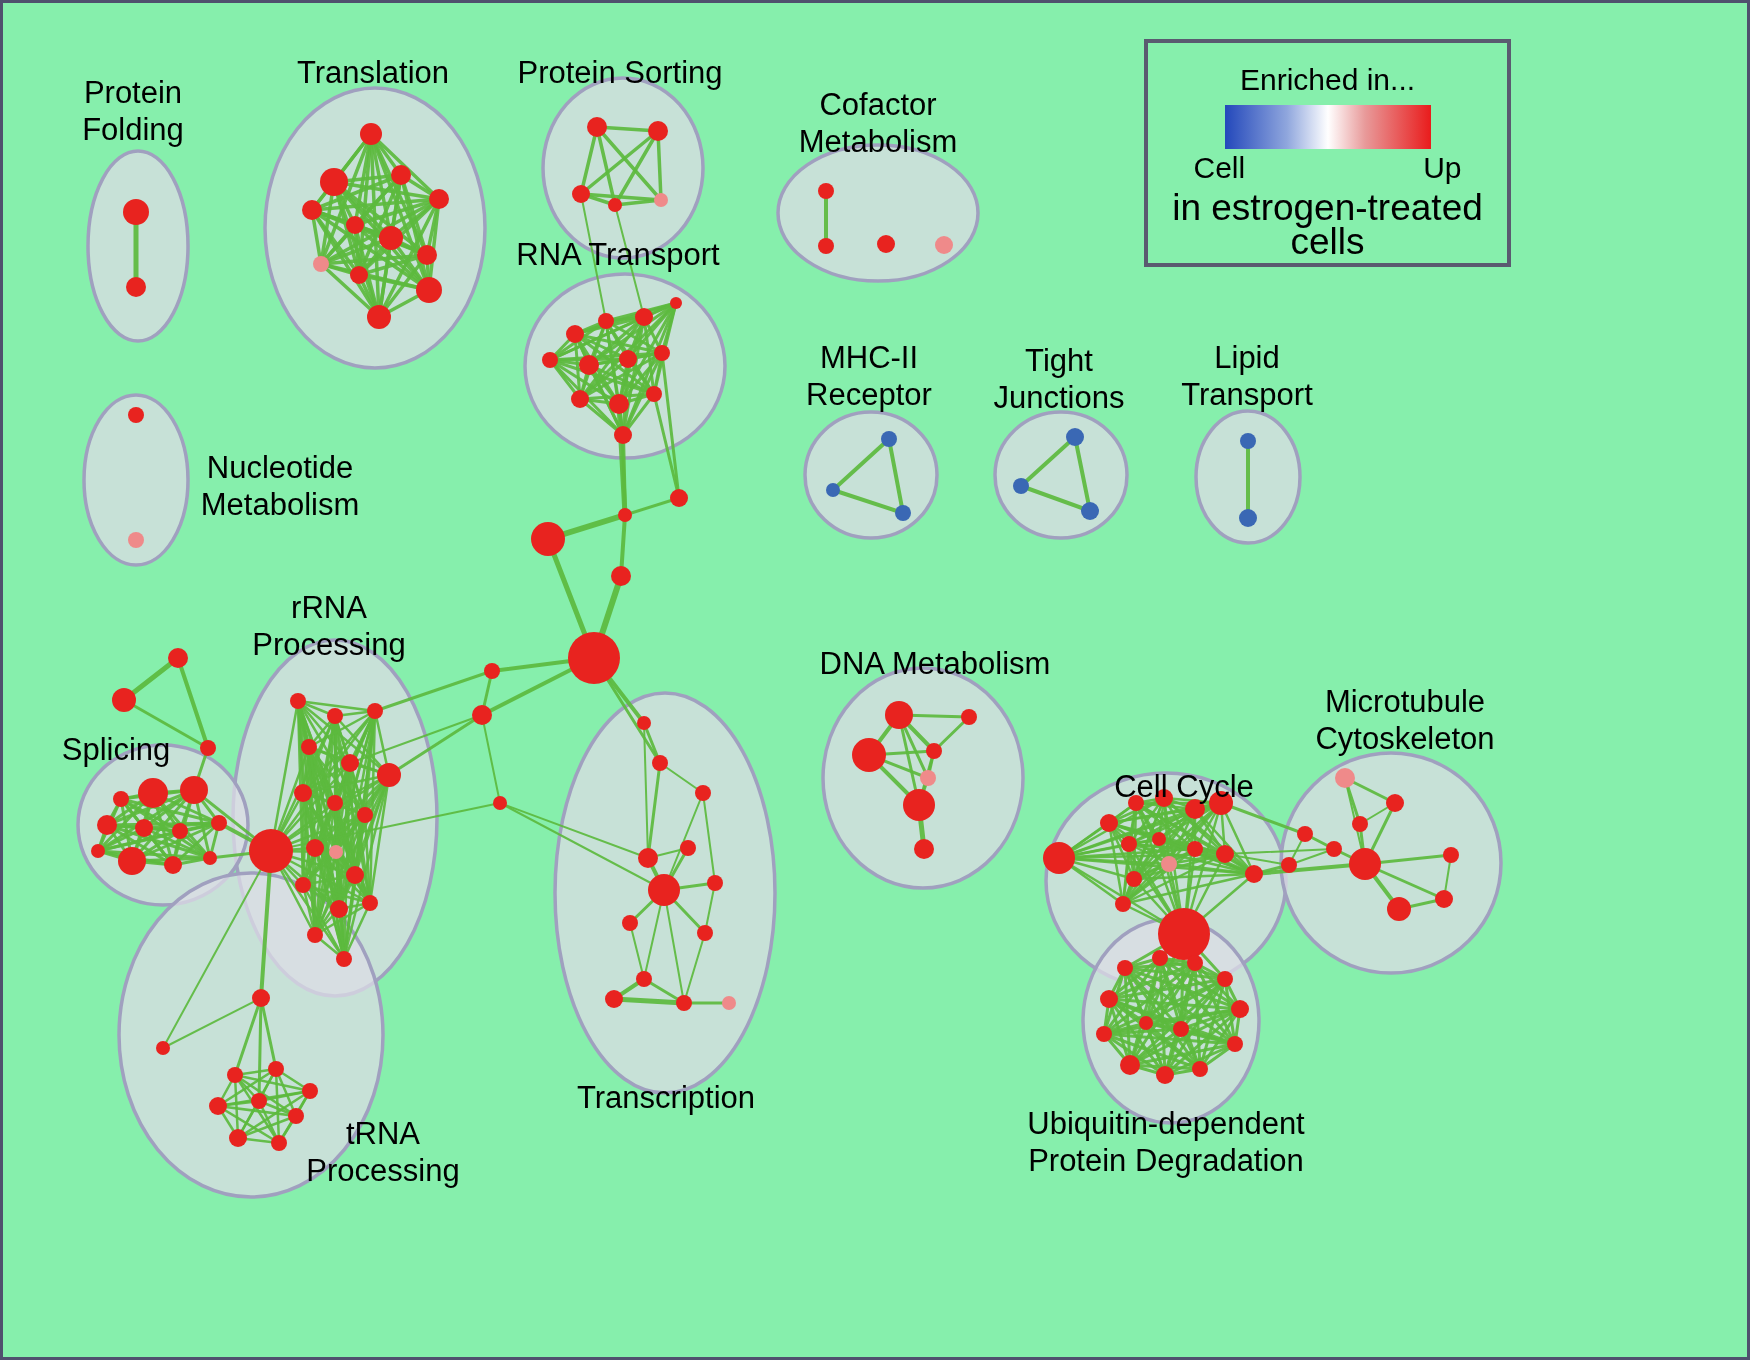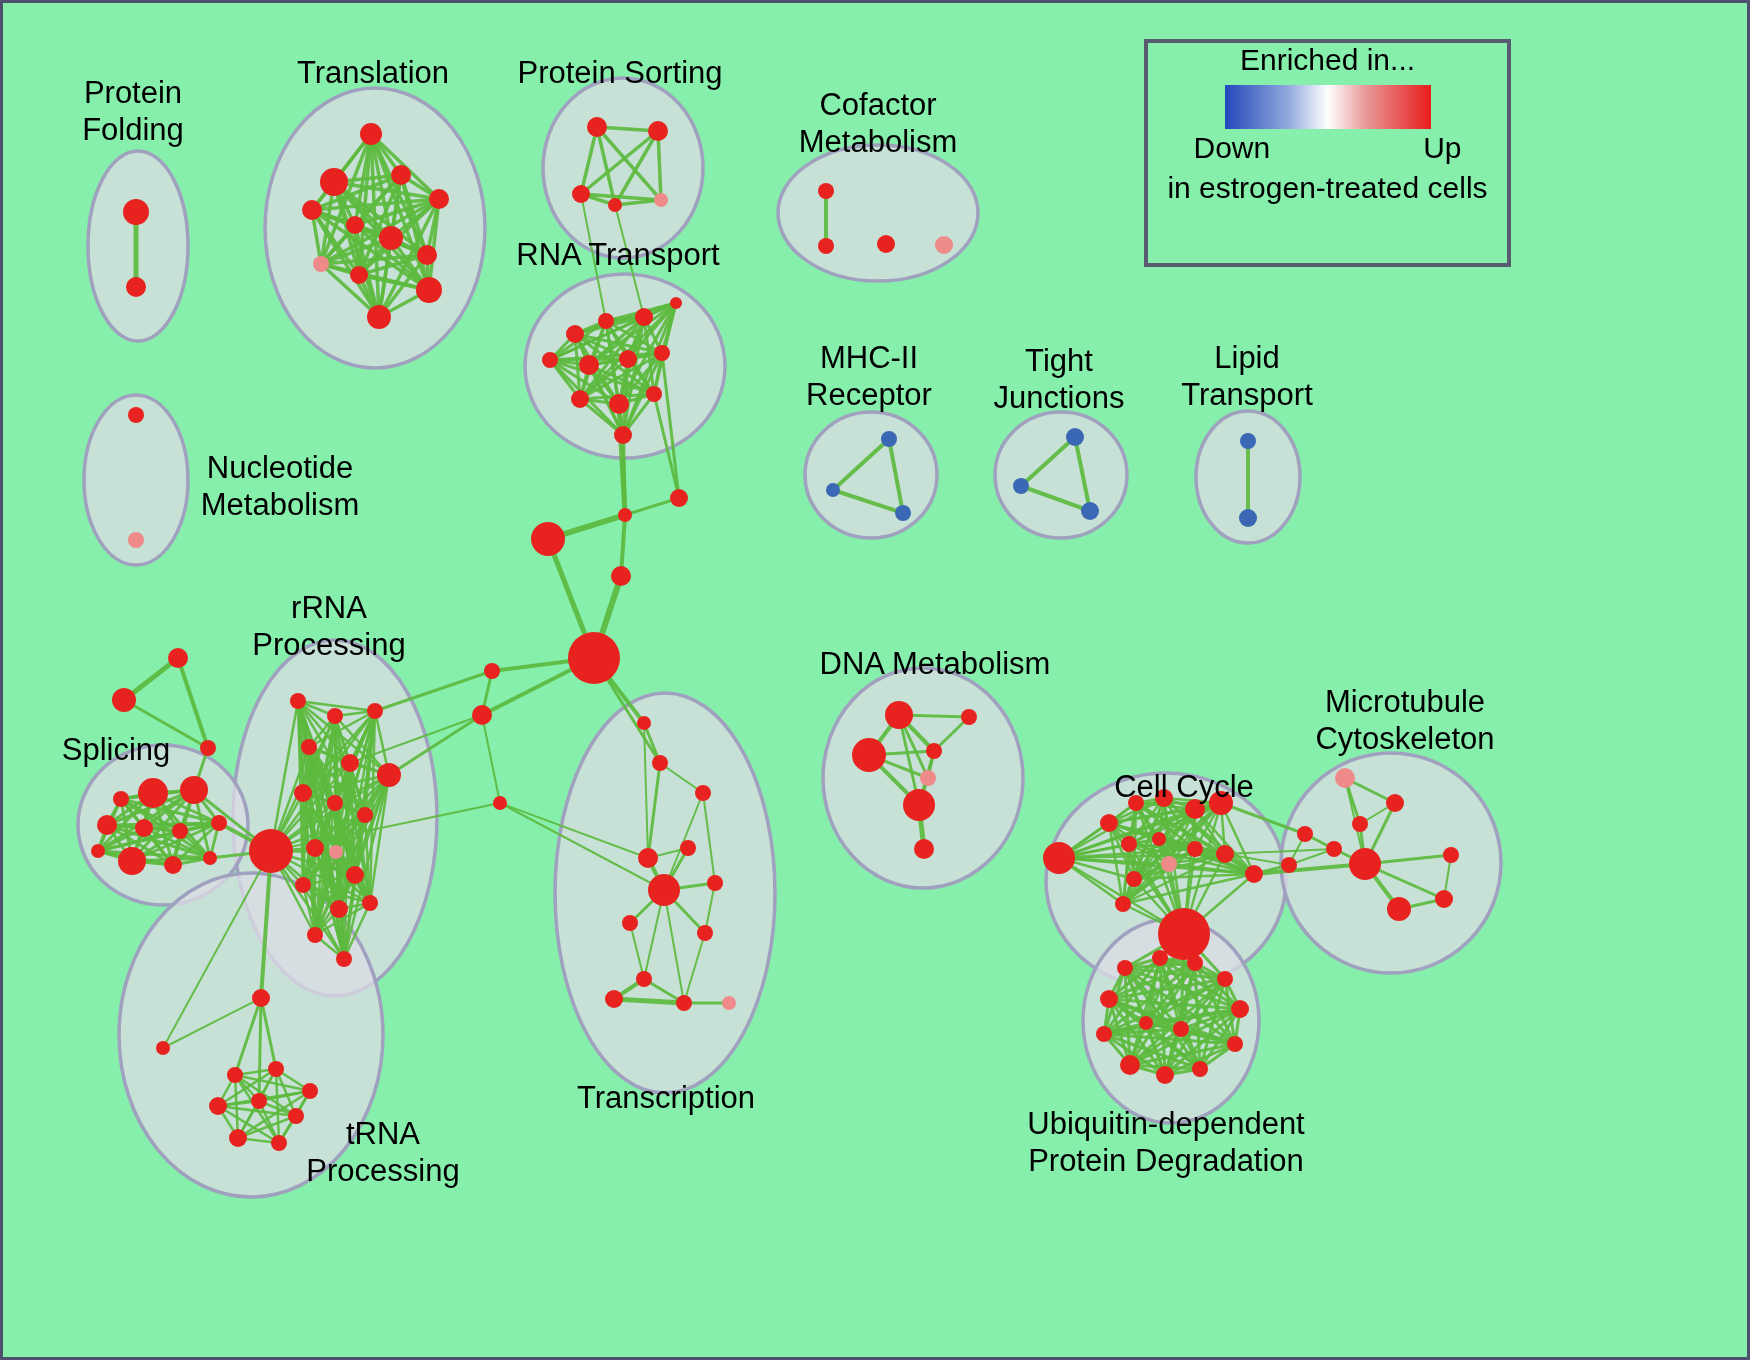--- a/index.html
+++ b/index.html
@@ -2,24 +2,24 @@
 <html><head>
 <meta charset="utf-8">
 <style>
   html,body{margin:0;padding:0;background:#ffffff;}
   #fig{position:relative;width:1750px;height:1360px;overflow:hidden;box-sizing:border-box;
        font-family:"Liberation Sans",sans-serif;}
   #graph{position:absolute;left:0;top:0;}
   .clabel{font-family:"Liberation Sans",sans-serif;font-size:31px;fill:#000;}
   .legend{position:absolute;left:1141px;top:36px;width:367px;height:228px;
           box-sizing:border-box;text-align:center;color:#000;font-size:30px;}
-  .legend-title{margin-top:0;}
+  .legend-title{margin-top:20px;}
   .legend-gradient{width:206px;height:44px;margin:8px auto 0;}
   .legend-scale-row{display:flex;justify-content:space-between;width:268px;margin:2px auto 0;}
-  .legend-caption{font-size:30px;line-height:34px;}
+  .legend-caption{font-size:37px;line-height:34px;}
   .legend-caption.first{margin-top:6px;}
 </style>
 </head>
 <body>
 
 <div id="fig" style="background: #86efac; border: 3px solid rgb(80, 80, 110);">
   <svg id="graph" width="1750" height="1360" viewBox="0 0 1750 1360">
       <g>
         <ellipse cx="135" cy="243" rx="50" ry="95" fill="#dcdce6" fill-opacity="0.75" stroke="#a0a0bf" stroke-width="3.5"></ellipse>
         <ellipse cx="372" cy="225" rx="110" ry="140" fill="#dcdce6" fill-opacity="0.75" stroke="#a0a0bf" stroke-width="3.5"></ellipse>
@@ -890,18 +890,18 @@
         <text x="1402" y="746" text-anchor="middle" class="clabel">Cytoskeleton</text>
         <text x="1163" y="1131" text-anchor="middle" class="clabel">Ubiquitin-dependent</text>
         <text x="1163" y="1168" text-anchor="middle" class="clabel">Protein Degradation</text>
       </g>
     </svg>
 
   <div class="legend" style="border: 4px solid rgb(90, 90, 112);">
     <div class="legend-title">Enriched in...</div>
     <div class="legend-gradient" style="background: linear-gradient(90deg, rgb(35, 72, 187) 0%, rgb(143, 166, 221) 30%, rgb(255, 255, 255) 50%, rgb(232, 154, 154) 68%, rgb(233, 28, 28) 100%);"></div>
     <div class="legend-scale-row">
-      <span>Down</span>
+      <span>Cell</span>
       <span>Up</span>
     </div>
     <div class="legend-caption first">in estrogen-treated cells</div>
   </div>
 </div>
 
 </body></html>

